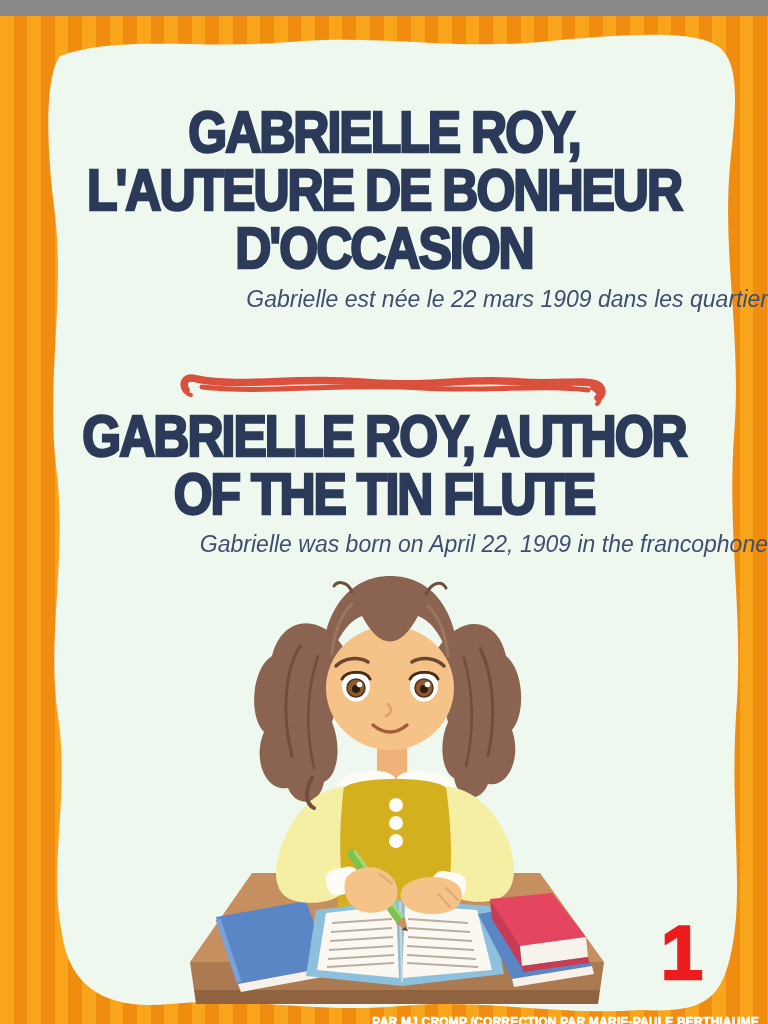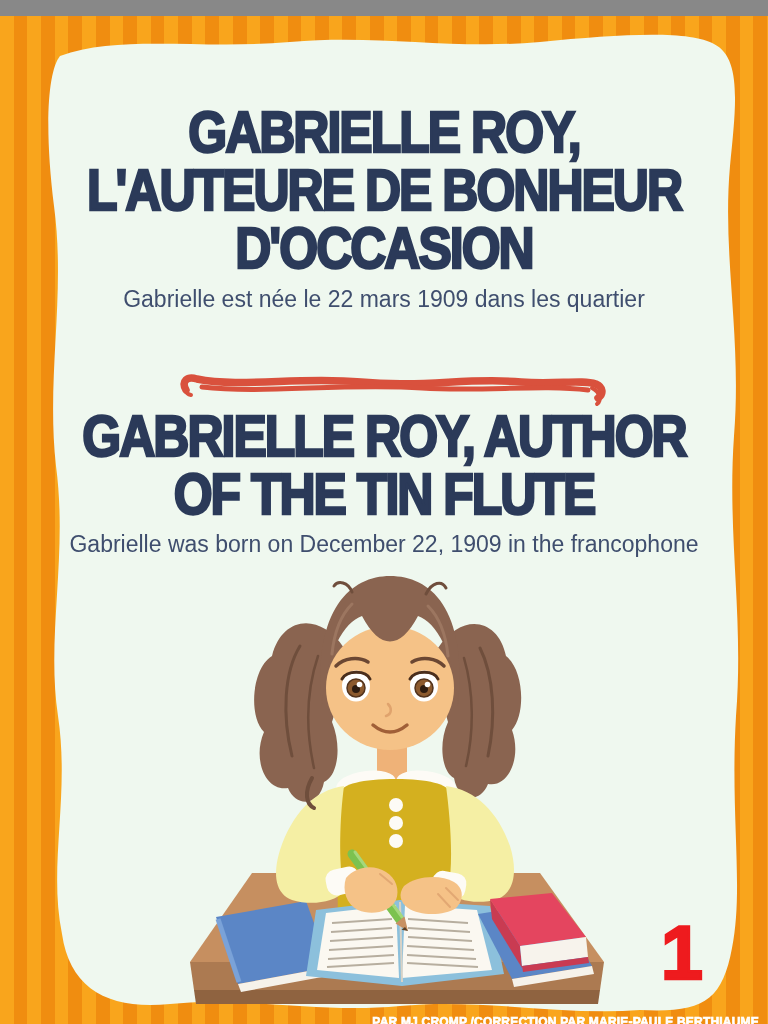--- a/index.html
+++ b/index.html
@@ -33,22 +33,23 @@
     font-size: 50px; line-height: 50px;
     letter-spacing: -2px;
     -webkit-text-stroke: 2.2px var(--heading);
     transform: scaleY(1.16); transform-origin: 50% 0;
     margin: 0;
   }
   .title-fr { top: 87px; }
   .title-en { top: 391px; }
 
   .subtitle {
-    position: absolute; left: 0; width: 768px; text-align: center;
+    position: absolute; left: 0; width: 768px; text-align: right;
     color: var(--subtitle);
+    font-style: italic;
     font-size: 23px; line-height: 29px;
     margin: 0;
   }
   .subtitle-fr { top: 269px; }
   .subtitle-en { top: 514px; }
 
   .page-number {
     position: absolute; left: 650px; top: 899px; width: 64px;
     text-align: center;
     font-size: 76px; line-height: 76px; font-weight: bold;
@@ -227,20 +228,20 @@
   <p class="subtitle subtitle-fr">
     <span style="display:block">Gabrielle est née le 22 mars 1909 dans les quartier</span>
   </p>
 
   <h2 class="title title-en">
     <div>GABRIELLE ROY, AUTHOR</div>
     <div>OF THE TIN FLUTE</div>
   </h2>
 
   <p class="subtitle subtitle-en">
-    <span style="display:block">Gabrielle was born on December 22, 1909 in the  francophone</span>
+    <span style="display:block">Gabrielle was born on April 22, 1909 in the  francophone</span>
   </p>
 
   <div class="page-number">1</div>
 
   <div class="footer">PAR MJ CROMP /CORRECTION PAR MARIE-PAULE BERTHIAUME</div>
 
 </div>
 
 </body></html>

